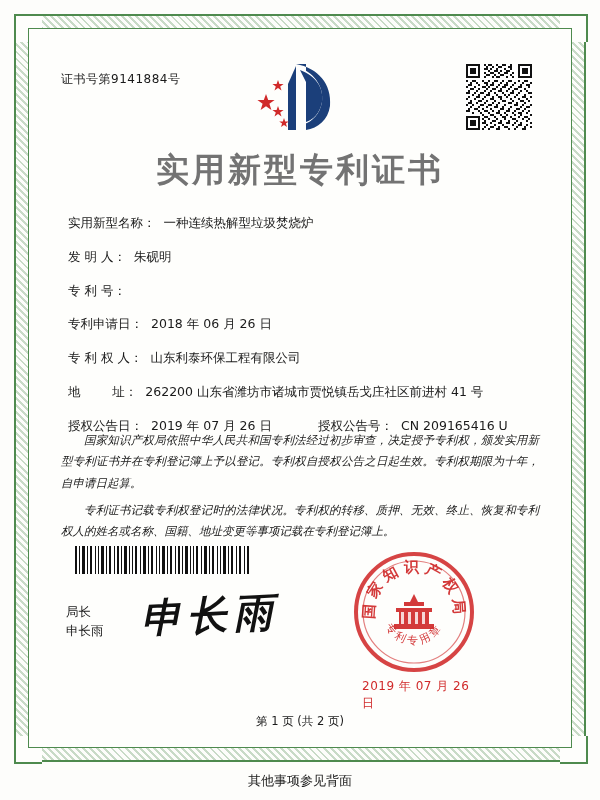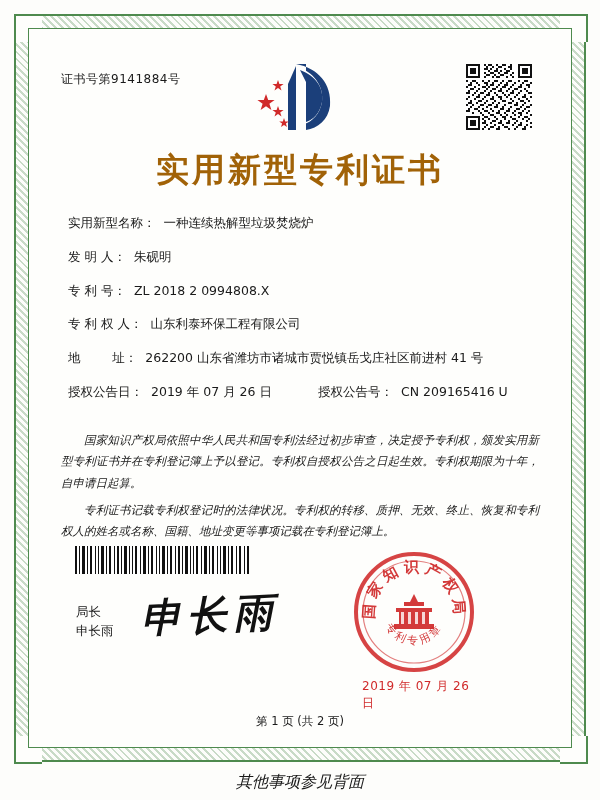--- a/index.html
+++ b/index.html
@@ -85,21 +85,21 @@
   
   .main-title {
     position: absolute;
     left: 0; top: 120px;
     width: 544px;
     text-align: center;
     font-family: Liberation Sans, sans-serif;
     font-weight: bold;
     font-size: 33px;
     letter-spacing: 3px;
-    color: #a16207;
+    color: #737373;
   }
 
   
   .fields {
     position: absolute;
     left: 40px; top: 186px;
     width: 478px;
     font-size: 12.5px;
     line-height: 1.5;
   }
@@ -141,21 +141,21 @@
   
   .barcode {
     position: absolute;
     left: 45px; top: 518px;
     width: 176px; height: 28px;
   }
 
   
   .sign-block {
     position: absolute;
-    left: 48px; top: 574px;
+    left: 38px; top: 574px;
     font-size: 12.5px;
     line-height: 1.55;
   }
   .sign-script {
     position: absolute;
     left: 113px; top: 560px;
     font-family: "DejaVu Serif", "Liberation Serif", serif;
     font-size: 40px;
     font-style: italic;
     font-weight: bold;
@@ -187,23 +187,22 @@
     font-size: 11.5px;
     color: #1a1a1a;
   }
 
   
   .outside-note {
     position: absolute;
     left: 0; top: 772px;
     width: 600px;
     text-align: center;
-    font-size: 16px;
+    font-size: 13px;
     color: #1a1a1a;
-    font-style: italic;
   }
 </style>
 </head>
 <body>
 
 <div class="page">
 
   <div class="border-outer"></div>
   <div class="corner tl"></div>
   <div class="corner tr"></div>
@@ -488,21 +487,24 @@
       <div class="field-row">
         <span class="field-label">实用新型名称：</span>
         <span class="field-value">一种连续热解型垃圾焚烧炉</span>
       </div>
       <div class="field-row">
         <span class="field-label">发 明 人：</span>
         <span class="field-value">朱砚明</span>
       </div>
       <div class="field-row">
         <span class="field-label">专 利 号：</span>
-        <span class="field-value">ZL 2018 2 0994808.X</span>
+      </div>
+      <div class="field-row">
+        <span class="field-label">专利申请日：</span>
+        <span class="field-value">2018 年 06 月 26 日</span>
       </div>
       <div class="field-row">
         <span class="field-label">专 利 权 人：</span>
         <span class="field-value">山东利泰环保工程有限公司</span>
       </div>
       <div class="field-row">
         <span class="field-label">地        址：</span>
         <span class="field-value">262200  山东省潍坊市诸城市贾悦镇岳戈庄社区前进村 41 号</span>
       </div>
       <div class="field-row split">

